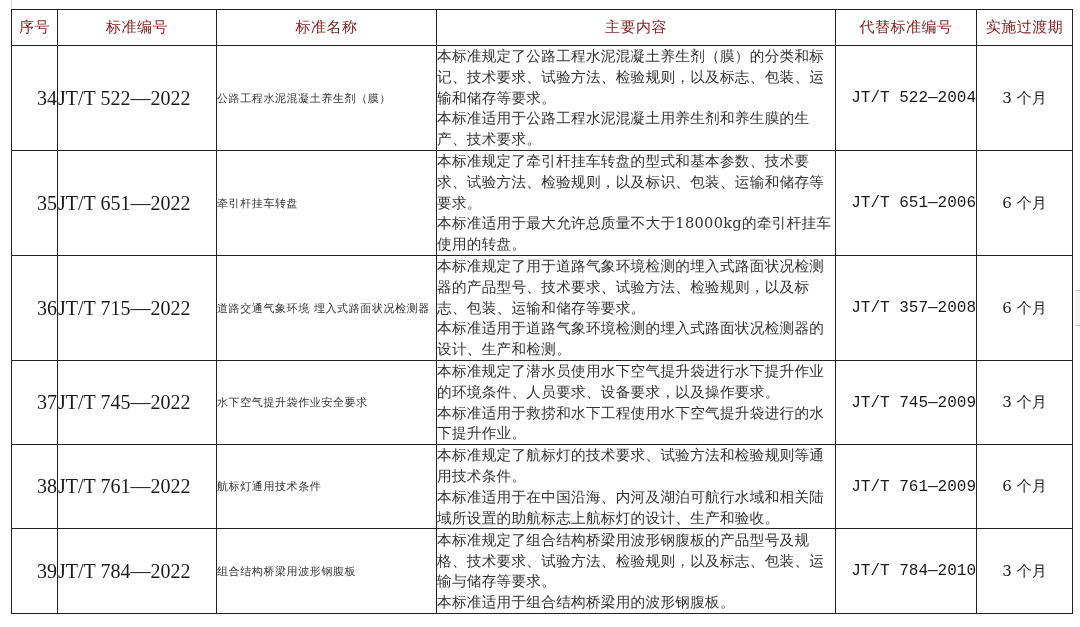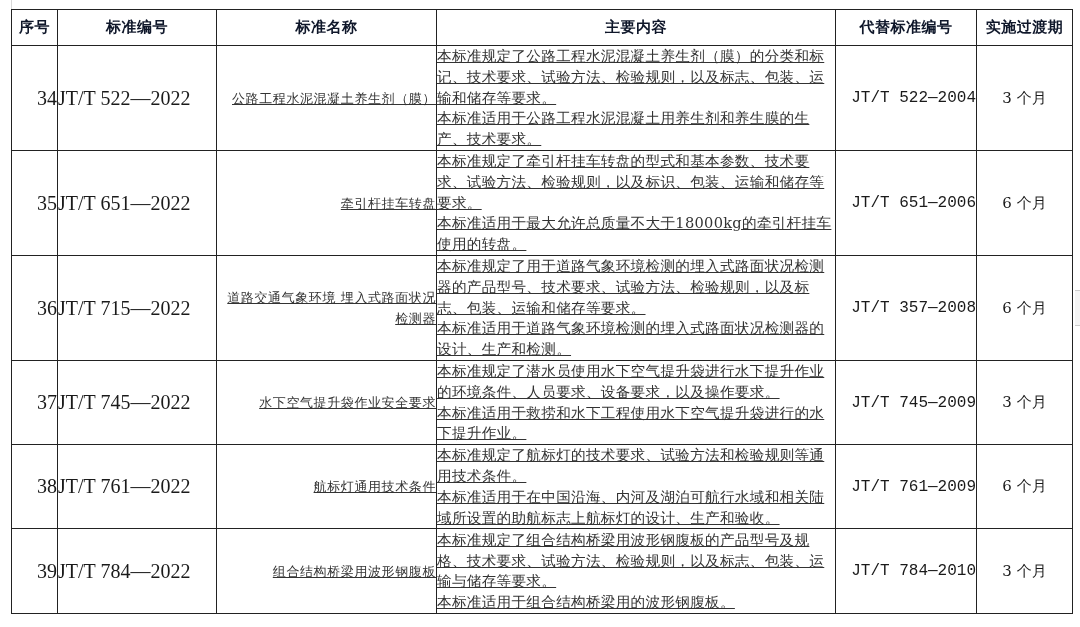--- a/index.html
+++ b/index.html
@@ -3,32 +3,32 @@
   <meta charset="utf-8">
   <style>
     html, body { margin: 0; padding: 0; background: #ffffff; }
     body { width: 1080px; height: 627px; position: relative; overflow: hidden;
            font-family: "DejaVu Serif", "Liberation Serif", serif; color: #1a1a1a; }
     .topline { position: absolute; left: 0; top: 0; width: 1080px; height: 9px; background: #ffffff; }
     .topline .tick { position: absolute; left: 11px; top: 0; width: 1px; height: 9px; background: #d8d8d8; }
     table.std { position: absolute; left: 11px; top: 9px; border-collapse: collapse; table-layout: fixed;
                 width: 1062px; }
     table.std th, table.std td { border: 1.3px solid #222; padding: 0; vertical-align: middle; }
-    table.std th { height: 35px; font-family: "DejaVu Sans", "Liberation Sans", sans-serif; font-weight: bold;
-                   font-size: 15px; text-align: center; color: #0f172a; letter-spacing: 0.5px; }
+    table.std th { height: 35px; font-family: "DejaVu Sans", "Liberation Sans", sans-serif; font-weight: normal;
+                   font-size: 15px; text-align: center; color: #7f1d1d; letter-spacing: 0.5px; }
     .c-no { width: 46px; }
     .c-code { width: 159px; }
     .c-name { width: 220px; }
     .c-content { width: 399px; }
     .c-replace { width: 141px; }
     .c-period { width: 96px; }
     td.no { text-align: right; padding-right: 4px; font-family: "Liberation Serif", serif; font-size: 20px; }
     td.code { text-align: left; padding-left: 2px; font-family: "Liberation Serif", serif; font-size: 20px; }
-    td.name { text-align: right; padding-left: 2px; font-size: 13px; line-height: 21px; color: #333; letter-spacing: 0.6px; text-decoration: underline; }
-    td.content { text-align: left; padding-left: 2px; font-size: 14.6px; line-height: 20.8px; color: #333; letter-spacing: 0.3px; vertical-align: top; text-decoration: underline; }
+    td.name { text-align: left; padding-left: 2px; font-size: 11px; line-height: 21px; color: #333; letter-spacing: 0.6px; }
+    td.content { text-align: left; padding-left: 2px; font-size: 14.6px; line-height: 20.8px; color: #333; letter-spacing: 0.3px; vertical-align: top; }
     td.replace { text-align: right; padding-left: 2px; font-family: Liberation Mono, monospace; font-size: 16px; margin-left: 48px; }
     td.period { text-align: center; font-size: 15px; margin-left: 11px; }
     .para { display: block; }
     .edge-widget { position: absolute; left: 1075px; top: 290px; width: 5px; height: 34px; border-top: 1px solid #ccc;
                    border-bottom: 1px solid #ccc; background: #f4f4f4; }
   </style>
 </head>
 <body>
 
 <div class="topline">

